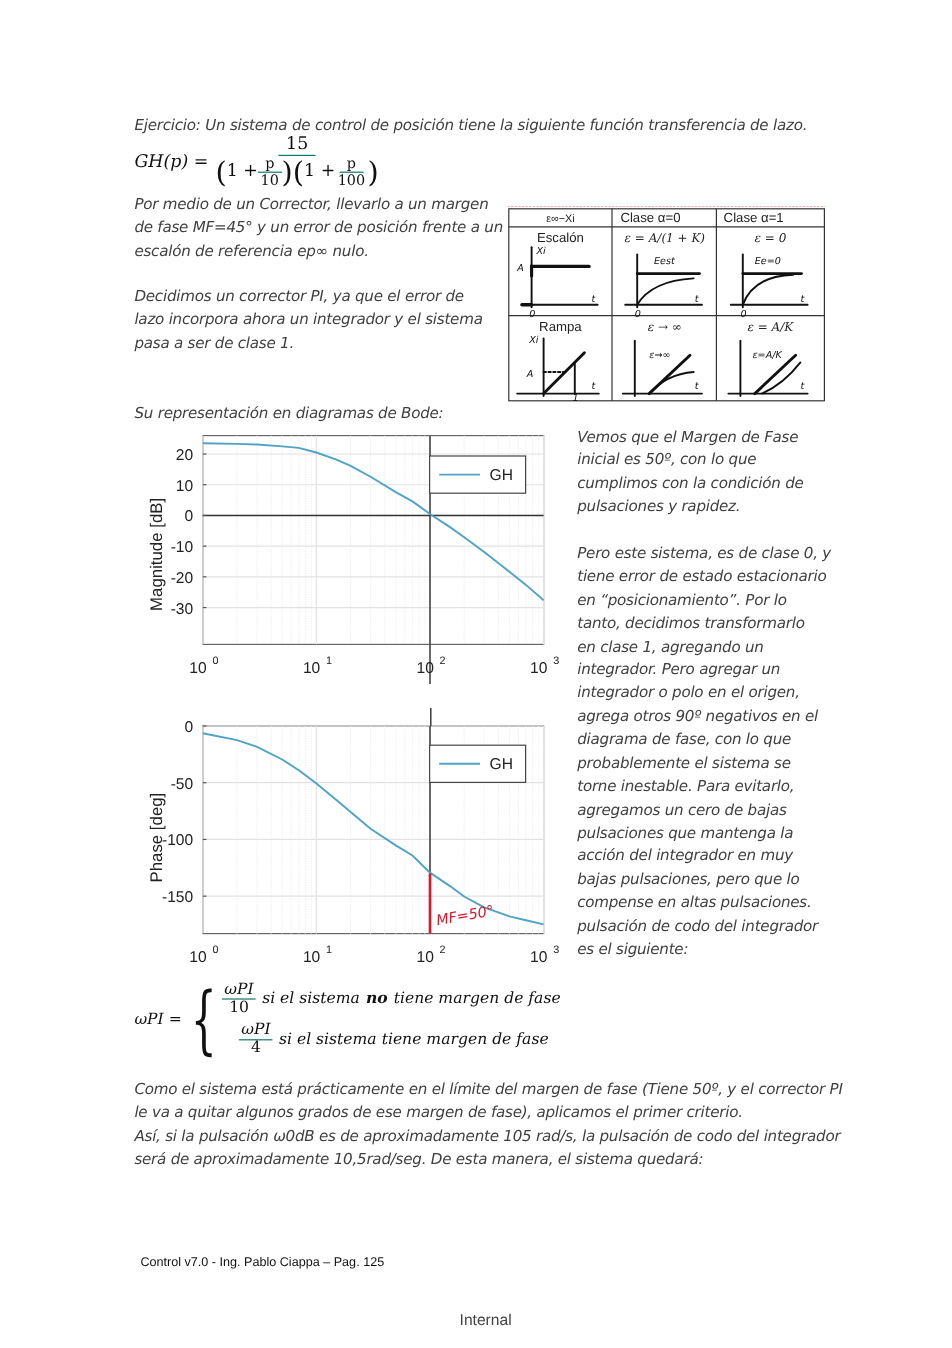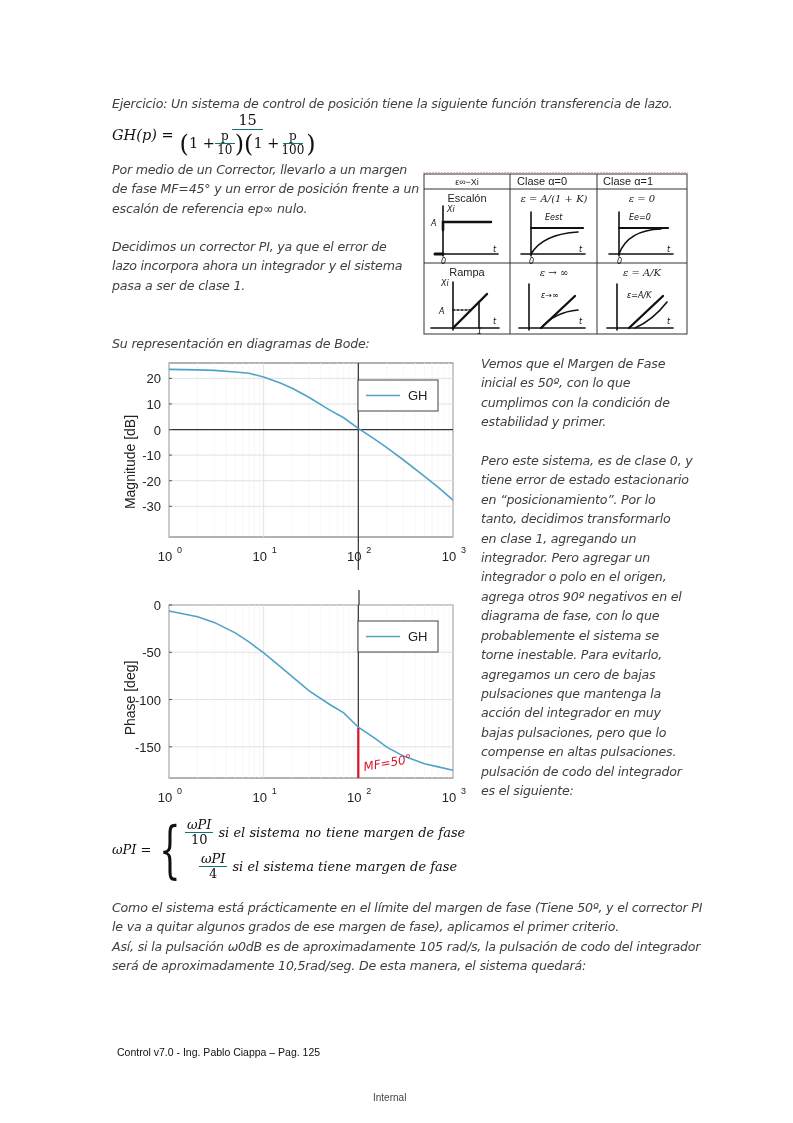--- a/index.html
+++ b/index.html
@@ -19,25 +19,25 @@
   #table-img { position: absolute; left: 423px; top: 172px; width: 265px; height: 163px; }
   #bode-mag, #bode-phase { position: absolute; }
   #bode-mag { left: 110px; top: 355px; width: 360px; height: 215px; }
   #bode-phase { left: 110px; top: 590px; width: 360px; height: 220px; }
   .tick-lbl { font-family: "Liberation Sans", sans-serif; font-size: 13px; fill: #222; }
   .axis-title { font-family: "Liberation Sans", sans-serif; font-size: 14px; fill: #222; }
   #wpi-formula { left: 112px; top: 818px; font-size: 13px; display: flex; align-items: center; }
   #wpi-formula .brace { font-size: 62px; font-style: normal; line-height: 1; transform: scaleX(0.55); display: inline-block; margin: 0 -4px 0 -2px; }
   #wpi-formula .cases { display: flex; flex-direction: column; gap: 4px; }
   #wpi-formula .case { display: flex; align-items: center; gap: 5px; }
-  #wpi-formula b { font-weight: normal; }
+  #wpi-formula b { font-weight: bold; }
   #footer { position: absolute; left: 117px; top: 1046px; font-family: "Liberation Sans", sans-serif;
             font-size: 10.5px; color: #111; }
-  #internal { position: absolute; left: 373px; top: 1092px; font-family: "Liberation Sans", sans-serif;
-              font-size: 10px; color: #444; }
+  #internal { position: absolute; left: 383px; top: 1092px; font-family: "Liberation Sans", sans-serif;
+              font-size: 13px; color: #444; }
 </style>
 </head>
 <body>
 
 <div class="txt" style="left:112px; top:94px;">Ejercicio: Un sistema de control de posición tiene la siguiente función transferencia de lazo.</div>
 
 <div class="math" id="gh-formula">
   <span style="margin-right:4px;">GH(p) =</span>
   <span class="frac bigfrac">
     <span class="num">15</span>
@@ -287,21 +287,21 @@
       <text x="351" y="204" class="tick-lbl" font-size="9" style="font-size:9px">3</text>
     </g>
   <text class="axis-title" transform="translate(25,108) rotate(-90)" text-anchor="middle">Phase [deg]</text>
 <line x1="249" x2="249" y1="0" y2="15" stroke="#333" stroke-width="1.2"></line>
   </svg>
 
 <div class="txt" id="side-text" style="left:481px; top:354px;">
     <div>Vemos que el Margen de Fase</div>
     <div>inicial es 50º, con lo que</div>
     <div>cumplimos con la condición de</div>
-    <div>estabilidad y primer.</div>
+    <div>pulsaciones y rapidez.</div>
     <div>&nbsp;</div>
     <div>Pero este sistema, es de clase 0, y</div>
     <div>tiene error de estado estacionario</div>
     <div>en “posicionamiento”. Por lo</div>
     <div>tanto, decidimos transformarlo</div>
     <div>en clase 1, agregando un</div>
     <div>integrador. Pero agregar un</div>
     <div>integrador o polo en el origen,</div>
     <div>agrega otros 90º negativos en el</div>
     <div>diagrama de fase, con lo que</div>

